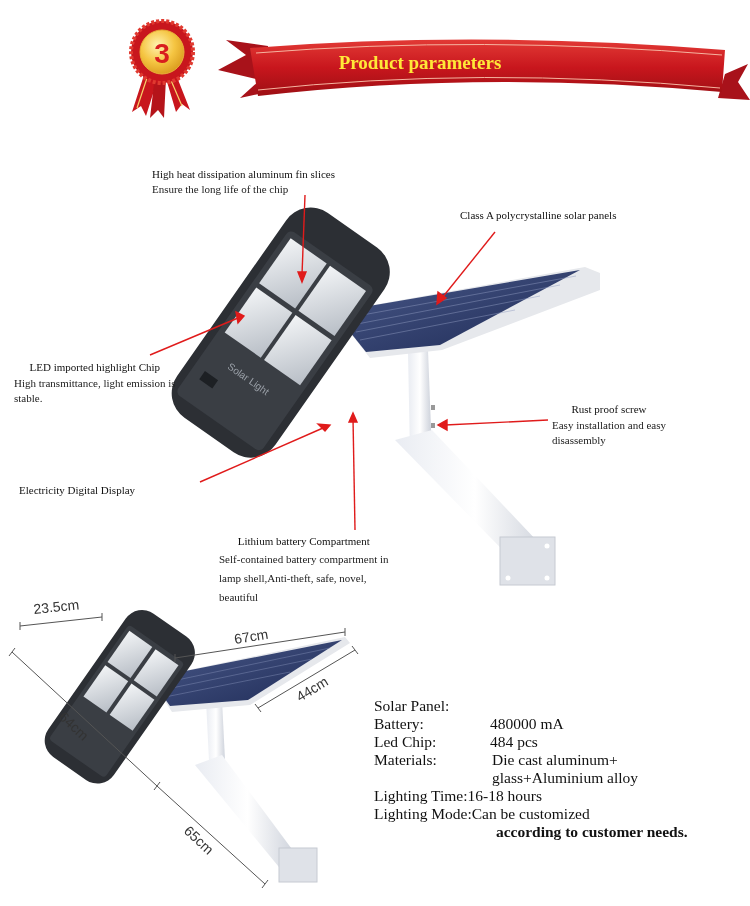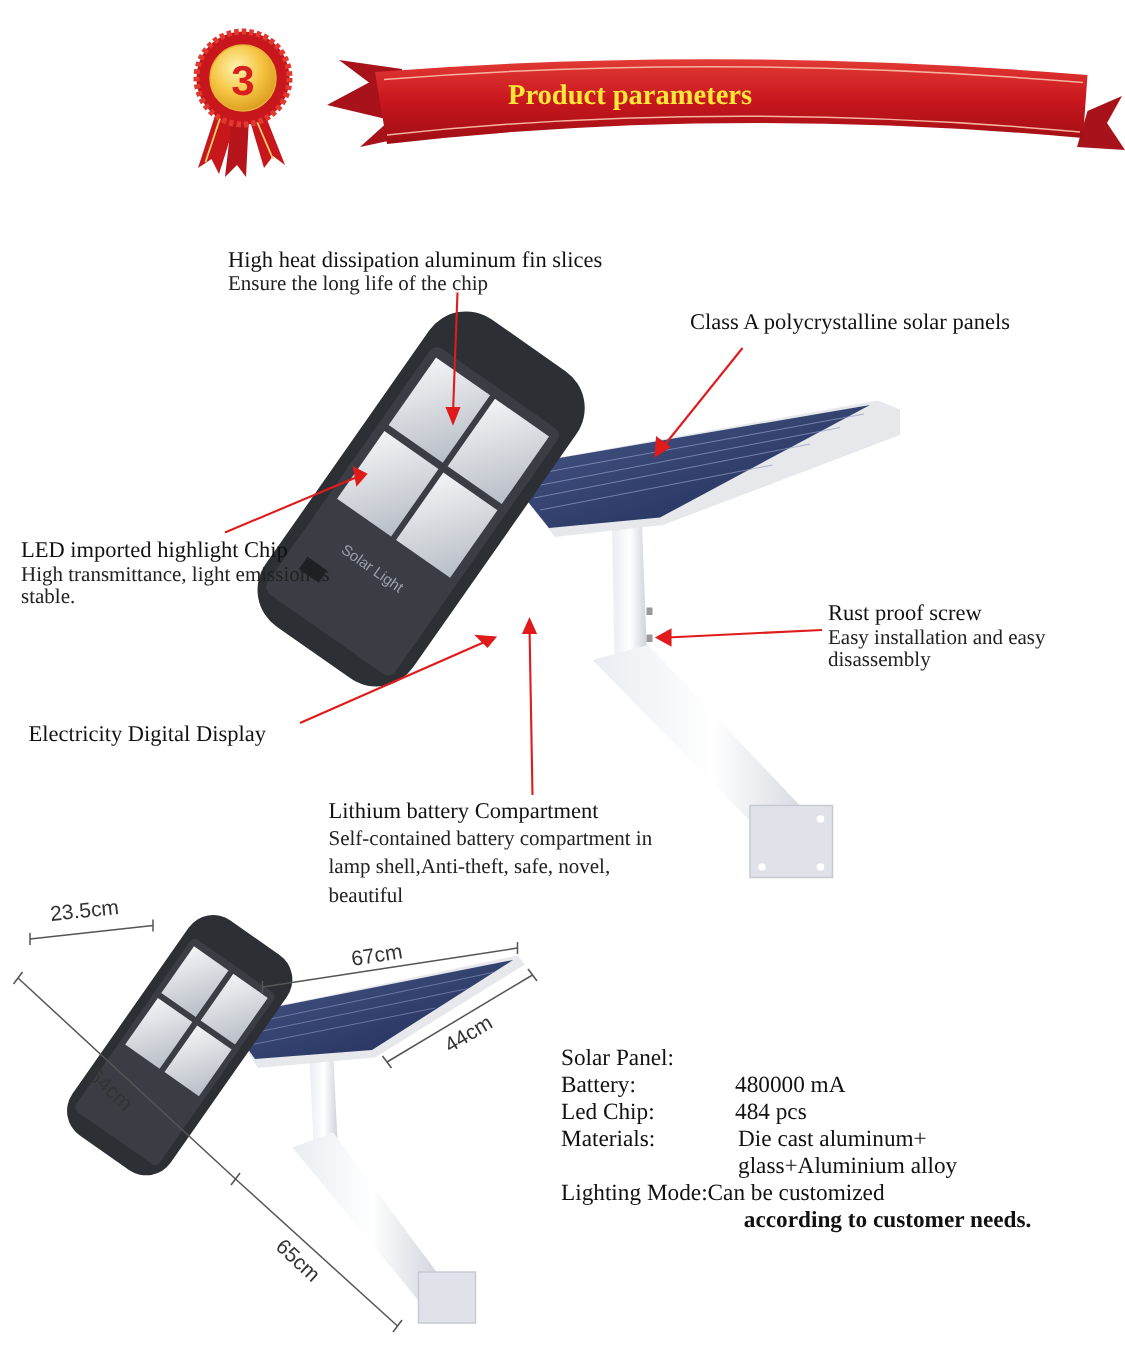--- a/index.html
+++ b/index.html
@@ -1,20 +1,20 @@
 <!DOCTYPE html>
 <html><head>
 <meta charset="utf-8">
 <style>
   * { box-sizing: border-box; margin: 0; padding: 0; }
   html, body { width: 750px; height: 906px; background: #ffffff; overflow: hidden; }
   body { position: relative; font-family: "Liberation Serif", serif; color: #111; }
   .abs { position: absolute; }
-  .title { font-size: 15px; line-height: 17px; white-space: nowrap; color: #111; }
-  .sub { font-size: 14px; line-height: 19px; color: #222; }
+  .title { font-size: 11px; line-height: 17px; white-space: nowrap; color: #111; text-align: center; }
+  .sub { font-size: 11px; line-height: 19px; color: #222; }
   .sub-tight { line-height: 13px; }
   svg { position: absolute; left: 0; top: 0; overflow: visible; }
   .banner-text { font-family: "Liberation Serif", serif; font-weight: bold; font-size: 19px; fill: #ffe838; }
   .medal-num { font-family: "Liberation Sans", sans-serif; font-weight: bold; font-size: 28px; fill: #d81e1e; }
   .dim { font-family: "Liberation Sans", sans-serif; font-size: 14px; fill: #333; }
   .specs { left: 374px; top: 677px; font-size: 15.5px; line-height: 18px; color: #111; }
   .spec-row { display: flex; white-space: nowrap; }
   .spec-k { display: inline-block; }
   .spec-v { display: inline-block; }
 </style>
@@ -219,20 +219,24 @@
   </div>
   <div class="spec-row">
     <span class="spec-k" style="width:118px;">Materials:</span>
     <span class="spec-v">Die cast aluminum+</span>
   </div>
   <div class="spec-row">
     <span class="spec-k" style="width:118px;"></span>
     <span class="spec-v">glass+Aluminium alloy</span>
   </div>
   <div class="spec-row">
+    <span class="spec-k">Lighting Time:</span>
+    <span class="spec-v">16-18 hours</span>
+  </div>
+  <div class="spec-row">
     <span class="spec-k">Lighting Mode:</span>
     <span class="spec-v">Can be customized</span>
   </div>
   <div class="spec-row">
     <span class="spec-k" style="width:118px;"></span>
     <span class="spec-v" style="white-space:pre;font-weight:bold;"> according to customer needs.</span>
   </div>
 </div>
 
 </body></html>

